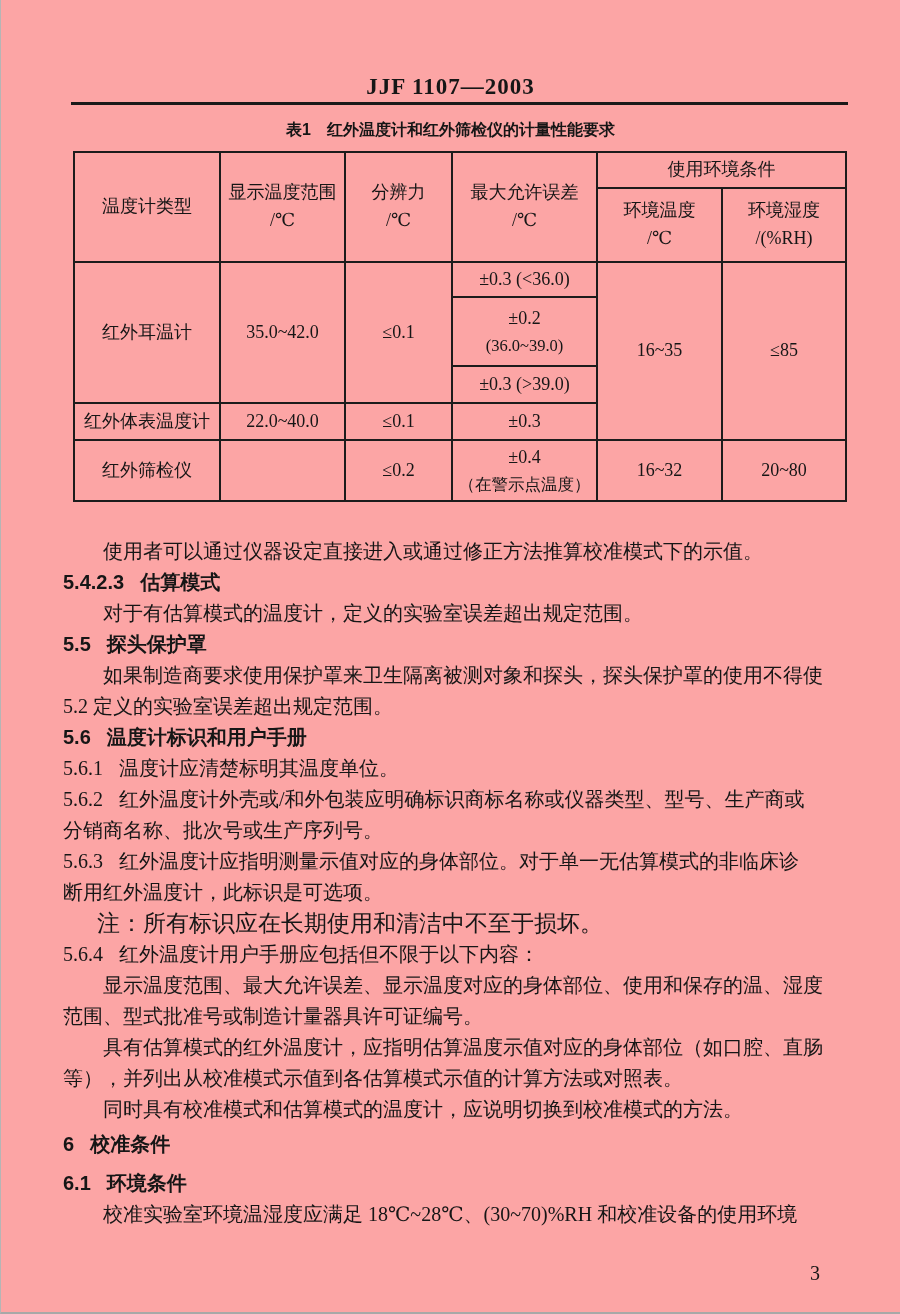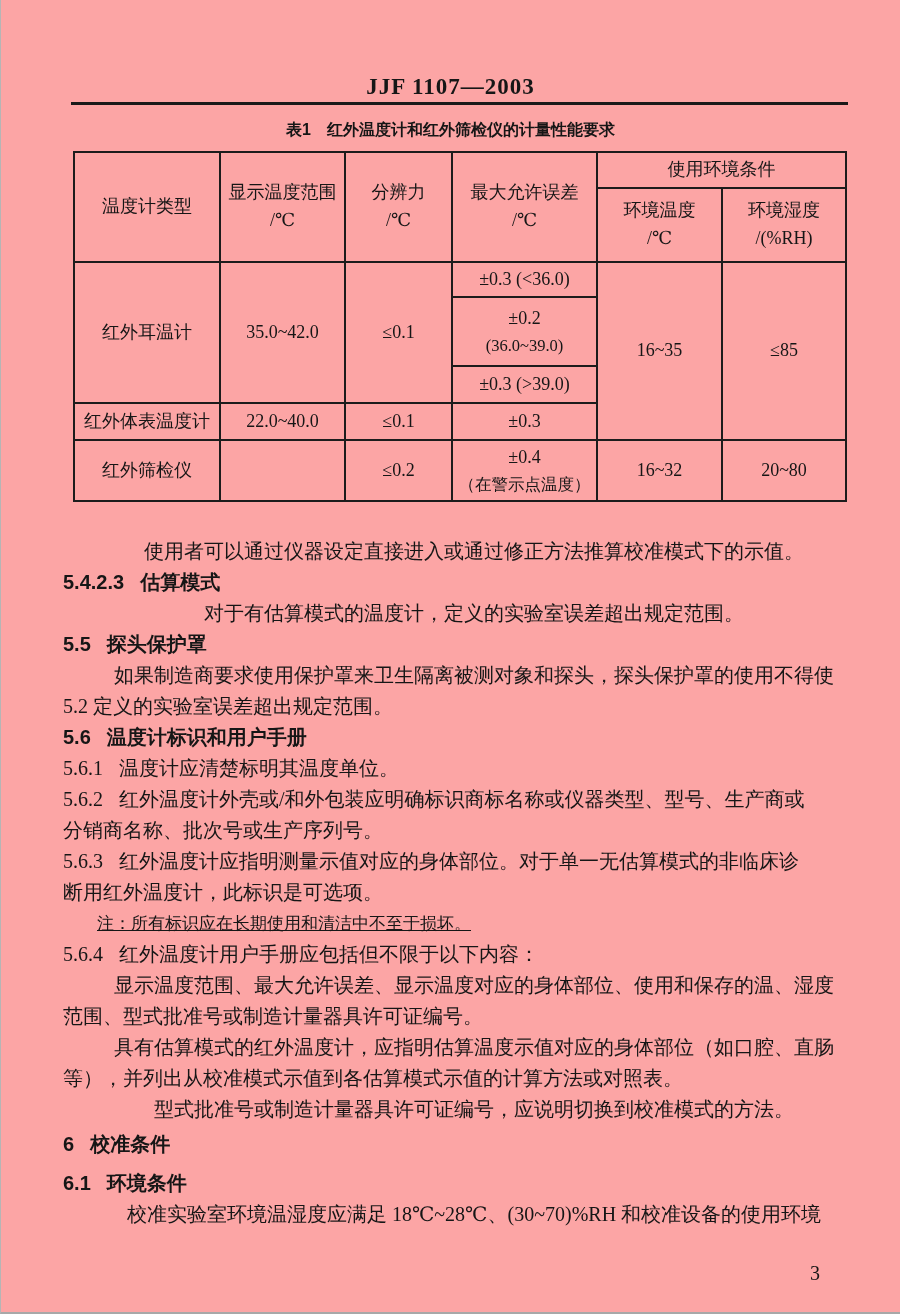--- a/index.html
+++ b/index.html
@@ -62,22 +62,22 @@
   .content {
     margin-top:34px;
     padding:0 55px 0 62px;
   }
   .content p {
     margin:0;
     font-size:20px;
     line-height:31px;
     white-space:nowrap;
   }
-  .content p.indent { text-indent:2em;text-align:center; }
-  .content p.note   { font-size:17px; padding-left:34px; line-height:31px;text-decoration:underline; }
+  .content p.indent { text-indent:2em; }
+  .content p.note   { font-size:23px; padding-left:34px; line-height:31px; }
   .content p.clause-title {
     font-family:"Liberation Sans","DejaVu Sans",sans-serif;
     font-weight:bold;
   }
   .content p.section-title {
     font-family:"Liberation Sans","DejaVu Sans",sans-serif;
     font-weight:bold;
     margin-top:4px;
   }
   .content p.sub-title { margin-top:8px; }
@@ -191,21 +191,21 @@
     <p><span class="num">5.6.2</span><span>红外温度计外壳或/和外包装应明确标识商标名称或仪器类型、型号、生产商或</span></p>
     <p><span>分销商名称、批次号或生产序列号。</span></p>
     <p><span class="num">5.6.3</span><span>红外温度计应指明测量示值对应的身体部位。对于单一无估算模式的非临床诊</span></p>
     <p><span>断用红外温度计，此标识是可选项。</span></p>
     <p class="note"><span>注：所有标识应在长期使用和清洁中不至于损坏。</span></p>
     <p><span class="num">5.6.4</span><span>红外温度计用户手册应包括但不限于以下内容：</span></p>
     <p class="indent"><span>显示温度范围、最大允许误差、显示温度对应的身体部位、使用和保存的温、湿度</span></p>
     <p><span>范围、型式批准号或制造计量器具许可证编号。</span></p>
     <p class="indent"><span>具有估算模式的红外温度计，应指明估算温度示值对应的身体部位（如口腔、直肠</span></p>
     <p><span>等），并列出从校准模式示值到各估算模式示值的计算方法或对照表。</span></p>
-    <p class="indent"><span>型式批准号或制造计量器具许可证编号，应说明切换到校准模式的方法。</span></p>
+    <p class="indent"><span>同时具有校准模式和估算模式的温度计，应说明切换到校准模式的方法。</span></p>
     <p class="section-title"><span class="num">6</span><span>校准条件</span></p>
     <p class="clause-title sub-title"><span class="num">6.1</span><span>环境条件</span></p>
     <p class="indent"><span>校准实验室环境温湿度应满足 18℃~28℃、(30~70)%RH 和校准设备的使用环境</span></p>
   </div>
 
   <div class="page-number">3</div>
 
 </div>
 
 </body></html>

